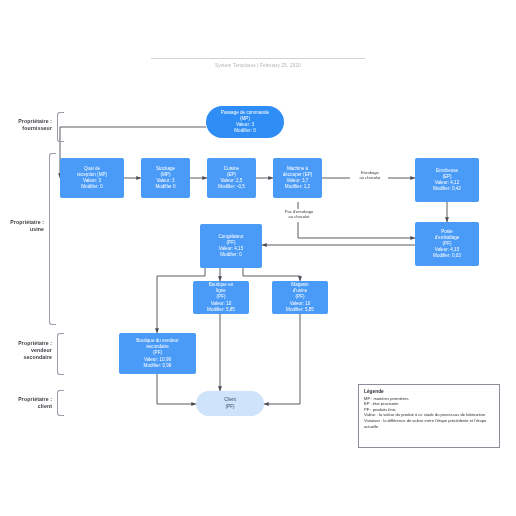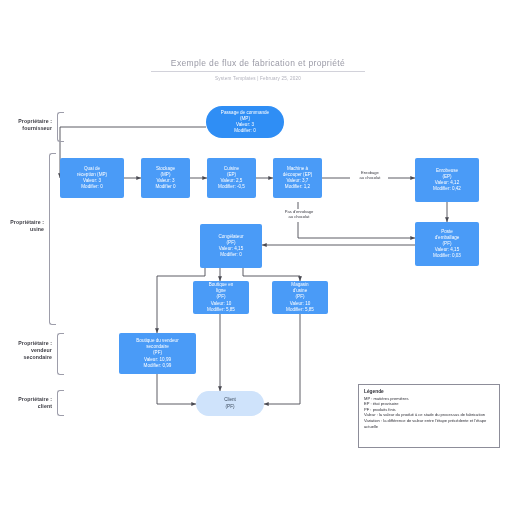--- a/index.html
+++ b/index.html
@@ -97,21 +97,20 @@
   .legend .lg-row{white-space:normal;}
 
   svg.wires{position:absolute;left:0;top:0;width:516px;height:516px;overflow:visible;}
 </style>
 </head>
 <body>
 
 <div id="canvas">
 
   <div class="hdr">
-    <div class="hdr-title">Exemple de flux de fabrication et propriété</div>
     <div class="hdr-rule"></div>
     <div class="hdr-sub">System Templates  |  February 25, 2020</div>
   </div>
 
   <svg class="wires">
     <defs>
       <marker id="ah" markerWidth="6" markerHeight="6" refX="5.2" refY="2.2" orient="auto">
         <path d="M0,0 L5.2,2.2 L0,4.4 z" fill="#4a4a52"></path>
       </marker>
     </defs>

